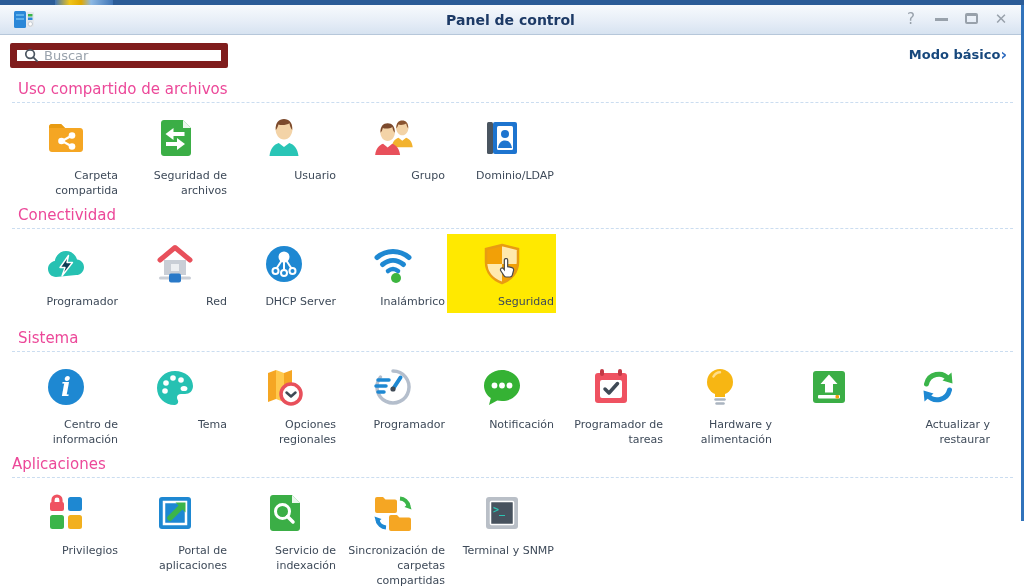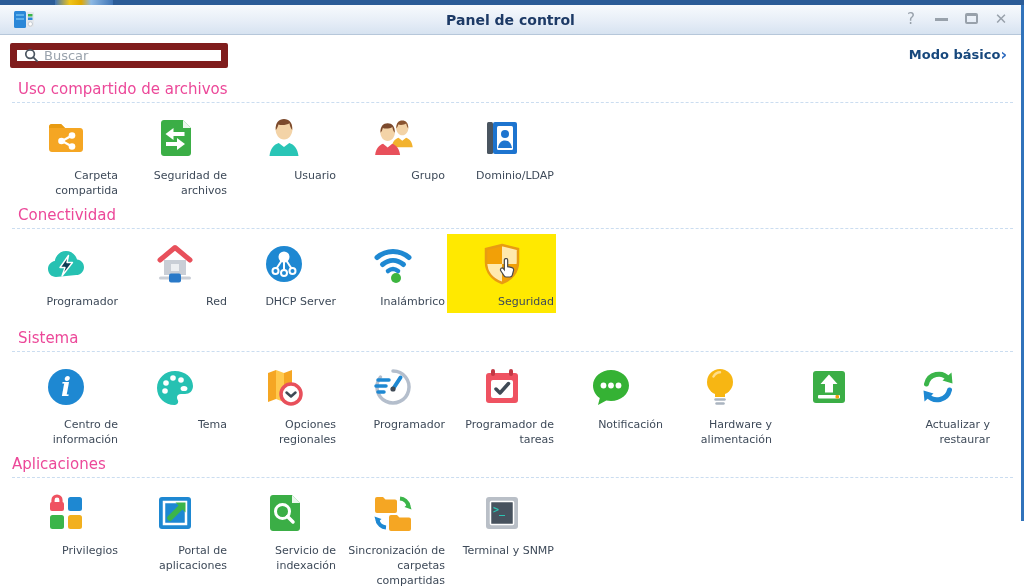--- a/index.html
+++ b/index.html
@@ -296,41 +296,41 @@
                 </g>
                 <line x1="24" y1="26" x2="31.5" y2="14.5" stroke="#1e88d2" stroke-width="4" stroke-linecap="round"></line>
                 <circle cx="24" cy="26" r="2.6" fill="#3f4a56"></circle>
               </svg>
           </span>
           <div class="label">Programador</div>
         </div>
         <div class="cell">
           <span class="icon">
             <svg viewBox="0 0 48 48">
+                <path d="M24 7c9.9 0 18 6.9 18 15.5S33.9 38 24 38c-1.6 0-3.2-.2-4.7-.5L11 42l1.8-6.9C8.7 32.3 6 27.9 6 22.5 6 13.9 14.1 7 24 7z" fill="#35b234"></path>
+                <g fill="#fff">
+                  <circle cx="16.5" cy="22.5" r="2.9"></circle>
+                  <circle cx="24" cy="22.5" r="2.9"></circle>
+                  <circle cx="31.5" cy="22.5" r="2.9"></circle>
+                </g>
+              </svg>
+          </span>
+          <div class="label">Notificación</div>
+        </div>
+        <div class="cell">
+          <span class="icon">
+            <svg viewBox="0 0 48 48">
                 <rect x="8" y="10" width="32" height="30" rx="3" fill="#ef5261"></rect>
                 <rect x="13" y="6" width="4" height="7" rx="2" fill="#c23844"></rect>
                 <rect x="31" y="6" width="4" height="7" rx="2" fill="#c23844"></rect>
                 <rect x="13" y="17" width="22" height="18" rx="2" fill="#fff"></rect>
                 <path d="M18 26l4 4 8.5-9.5" fill="none" stroke="#3f4a56" stroke-width="3.5" stroke-linecap="round" stroke-linejoin="round"></path>
               </svg>
           </span>
           <div class="label">Programador de tareas</div>
-        </div>
-        <div class="cell">
-          <span class="icon">
-            <svg viewBox="0 0 48 48">
-                <path d="M24 7c9.9 0 18 6.9 18 15.5S33.9 38 24 38c-1.6 0-3.2-.2-4.7-.5L11 42l1.8-6.9C8.7 32.3 6 27.9 6 22.5 6 13.9 14.1 7 24 7z" fill="#35b234"></path>
-                <g fill="#fff">
-                  <circle cx="16.5" cy="22.5" r="2.9"></circle>
-                  <circle cx="24" cy="22.5" r="2.9"></circle>
-                  <circle cx="31.5" cy="22.5" r="2.9"></circle>
-                </g>
-              </svg>
-          </span>
-          <div class="label">Notificación</div>
         </div>
         <div class="cell">
           <span class="icon">
             <svg viewBox="0 0 48 48">
                 <circle cx="24" cy="19" r="13" fill="#f7b613"></circle>
                 <path d="M19 29h10v5H19z" fill="#f7b613"></path>
                 <path d="M17.5 13.5c1.5-2.6 4-4.2 6.5-4.2" stroke="#ffde8a" stroke-width="2.5" fill="none" stroke-linecap="round"></path>
                 <g stroke="#aab4c0" stroke-width="2.5" stroke-linecap="round">
                   <line x1="19.5" y1="36.5" x2="28.5" y2="36.5"></line>
                   <line x1="20.5" y1="40.5" x2="27.5" y2="40.5"></line>

